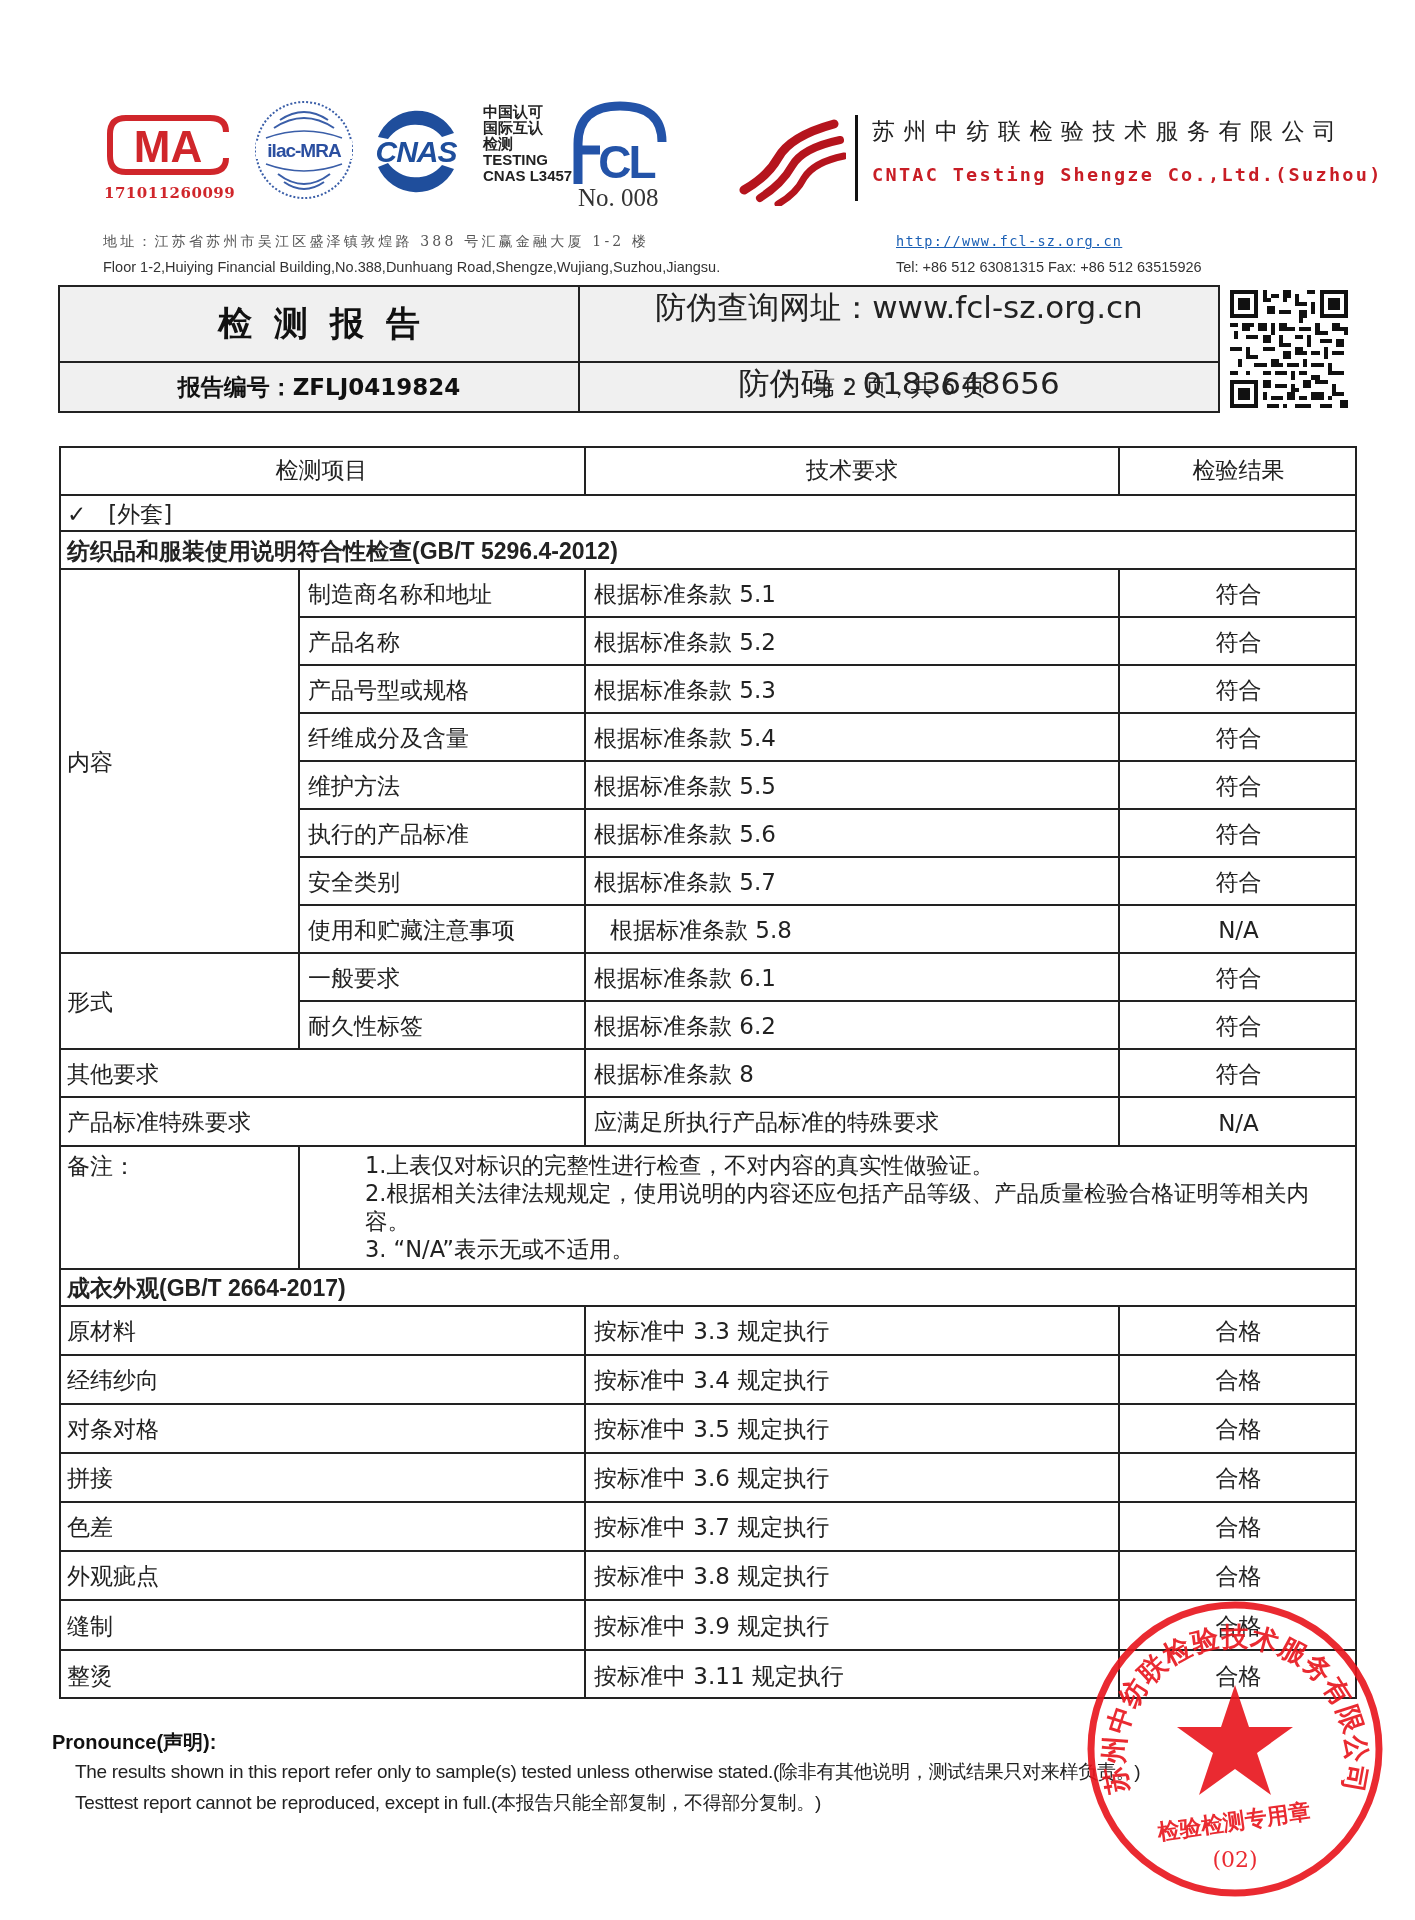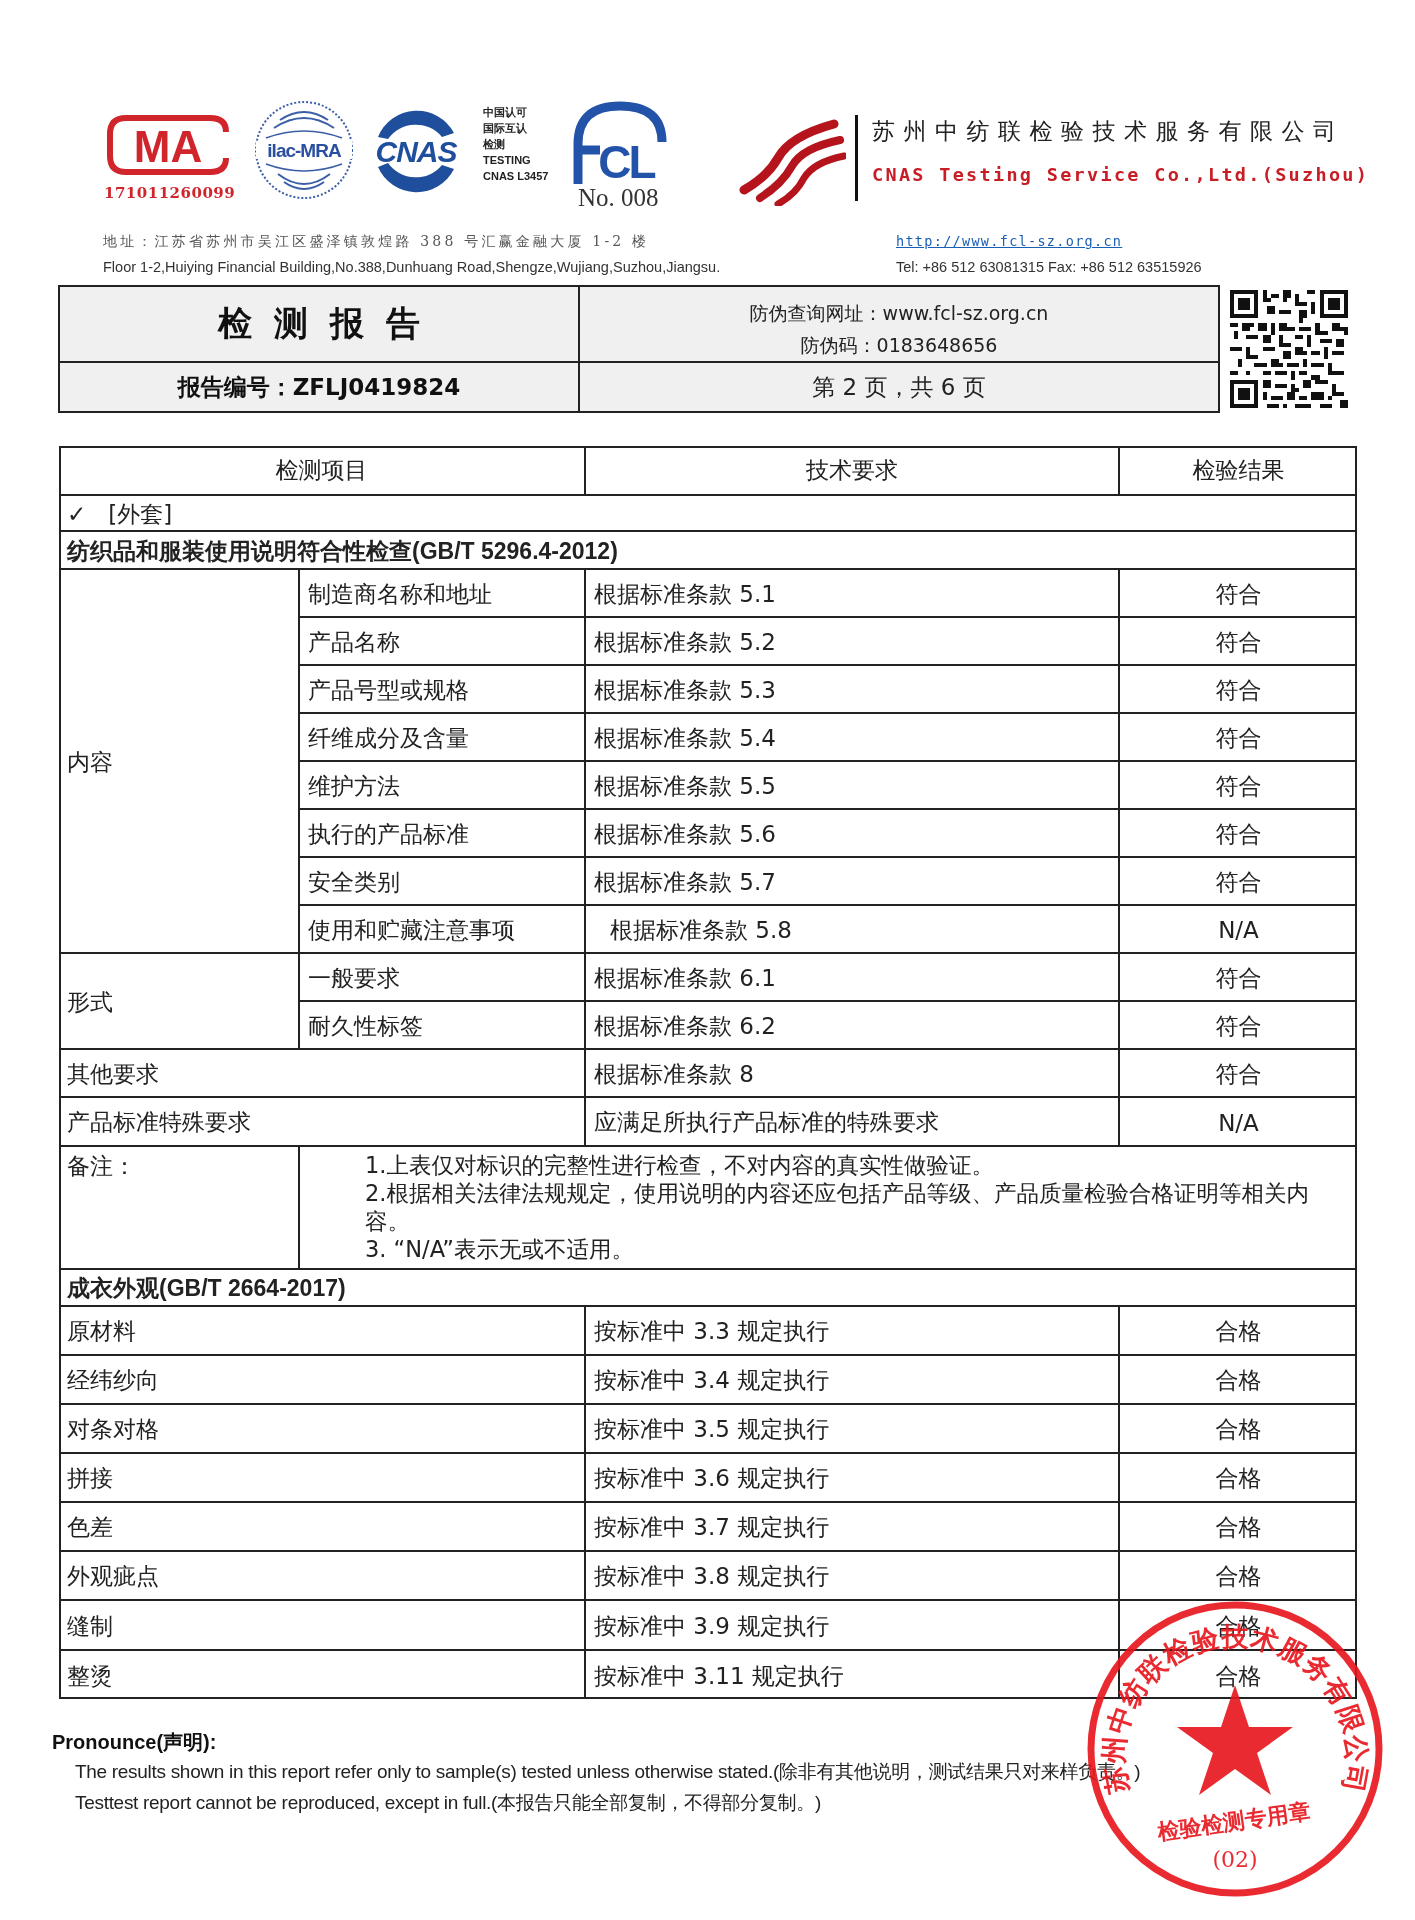--- a/index.html
+++ b/index.html
@@ -3,37 +3,37 @@
 <meta charset="utf-8">
 <style>
   html,body{margin:0;padding:0;background:#fff;}
   body{width:1415px;height:1920px;position:relative;overflow:hidden;font-family:"DejaVu Sans","Liberation Sans",sans-serif;color:#111;}
   .abs{position:absolute;}
   
   .cma{left:104px;top:112px;width:128px;height:66px;}
   .cma-num{left:104px;top:184px;font-family:"DejaVu Serif","Liberation Serif",serif;font-weight:bold;color:#d0262b;font-size:15px;letter-spacing:0.5px;}
   .ilac{left:252px;top:98px;width:104px;height:104px;}
   .cnas{left:366px;top:103px;width:100px;height:96px;}
-  .cnas-txt{left:483px;top:104px;font-size:11px;line-height:16px;font-weight:bold;color:#222;font-family:"Liberation Sans",sans-serif;}
+  .cnas-txt{left:483px;top:104px;font-size:15px;line-height:16px;font-weight:bold;color:#222;font-family:"Liberation Sans",sans-serif;}
   .fcl{left:566px;top:98px;width:108px;height:86px;}
   .fcl-no{left:578px;top:184px;font-family:"Liberation Serif",serif;font-size:25px;color:#333;}
   .company-logo{left:738px;top:110px;width:108px;height:96px;}
   .vbar{left:855px;top:115px;width:3px;height:86px;background:#111;}
   .company-cn{left:872px;top:116px;font-size:23px;letter-spacing:8.5px;color:#222;font-family:"DejaVu Serif",serif;}
   .company-en{left:872px;top:164px;font-size:18.5px;font-weight:bold;color:#c81d25;letter-spacing:2.3px;font-family:"DejaVu Sans Mono","Liberation Mono",monospace;}
   .addr-cn{left:103px;top:233px;font-size:14px;letter-spacing:3.2px;color:#555;font-family:"DejaVu Serif",serif;}
   .addr-en{left:103px;top:259px;font-size:14.5px;color:#333;font-family:"Liberation Sans",sans-serif;}
   .url{left:896px;top:233px;font-size:13.5px;color:#1a5fb4;text-decoration:underline;letter-spacing:1.3px;font-family:"DejaVu Sans Mono",monospace;}
   .telfax{left:896px;top:259px;font-size:14.5px;color:#333;font-family:"Liberation Sans",sans-serif;}
   
   .hbox{left:58px;top:285px;width:1162px;height:128px;border:2.5px solid #222;background:#f0f0f0;box-sizing:border-box;}
   .hbox .v{position:absolute;left:518px;top:0;bottom:0;width:2px;background:#222;}
   .hbox .h{position:absolute;left:0;right:0;top:74px;height:2px;background:#222;}
   .htitle{position:absolute;left:0;width:518px;top:0;height:74px;display:flex;align-items:center;justify-content:center;font-size:34px;font-weight:bold;letter-spacing:22px;padding-left:22px;box-sizing:border-box;}
-  .hverify{position:absolute;left:520px;right:0;top:4px;height:70px;display:flex;flex-direction:column;align-items:center;justify-content:flex-end;font-size:19px;color:#222;line-height:32px;}
+  .hverify{position:absolute;left:520px;right:0;top:4px;height:70px;display:flex;flex-direction:column;align-items:center;justify-content:space-between;font-size:31px;color:#222;line-height:32px;gap:44px;}
   .hreport{position:absolute;left:0;width:518px;top:76px;bottom:0;display:flex;align-items:center;justify-content:center;font-size:23px;font-weight:bold;}
   .hpage{position:absolute;left:520px;right:0;top:76px;bottom:0;display:flex;align-items:center;justify-content:center;font-size:23px;color:#222;}
   .qr{left:1230px;top:290px;width:118px;height:118px;}
   
   .mt{left:59px;top:446px;width:1298px;}
   .row{position:absolute;left:0;right:0;border-top:2px solid #222;}
   .cell{position:absolute;top:0;bottom:0;display:flex;align-items:center;font-size:23px;color:#222;box-sizing:border-box;padding-left:8px;}
   .c-center{justify-content:center;padding-left:0;}
   .vl{position:absolute;width:2px;background:#222;}
   .bold{font-weight:bold;}
@@ -81,21 +81,21 @@
 </svg>
 <div class="abs fcl-no">No. 008</div>
 
 <svg class="abs company-logo" viewBox="0 0 108 96">
   <path d="M6 80 Q30 66 40 48 Q52 26 96 14" fill="none" stroke="#b5141d" stroke-width="9" stroke-linecap="round"></path>
   <path d="M22 88 Q44 74 54 56 Q64 38 102 30" fill="none" stroke="#b5141d" stroke-width="8" stroke-linecap="round"></path>
   <path d="M40 94 Q58 84 66 68 Q76 52 106 46" fill="none" stroke="#b5141d" stroke-width="7" stroke-linecap="round"></path>
 </svg>
 <div class="abs vbar"></div>
 <div class="abs company-cn">苏州中纺联检验技术服务有限公司</div>
-<div class="abs company-en">CNAS Testing Service Co.,Ltd.(Suzhou)</div>
+<div class="abs company-en">CNTAC Testing Shengze Co.,Ltd.(Suzhou)</div>
 
 <div class="abs addr-cn">地址：江苏省苏州市吴江区盛泽镇敦煌路 388 号汇赢金融大厦 1-2 楼</div>
 <div class="abs addr-en">Floor 1-2,Huiying Financial Building,No.388,Dunhuang Road,Shengze,Wujiang,Suzhou,Jiangsu.</div>
 <a class="abs url">http://www.fcl-sz.org.cn</a>
 <div class="abs telfax">Tel: +86 512 63081315    Fax: +86 512 63515926</div>
 
 <div class="abs hbox">
   <div class="v"></div>
   <div class="h"></div>
   <div class="htitle">检测报告</div>

